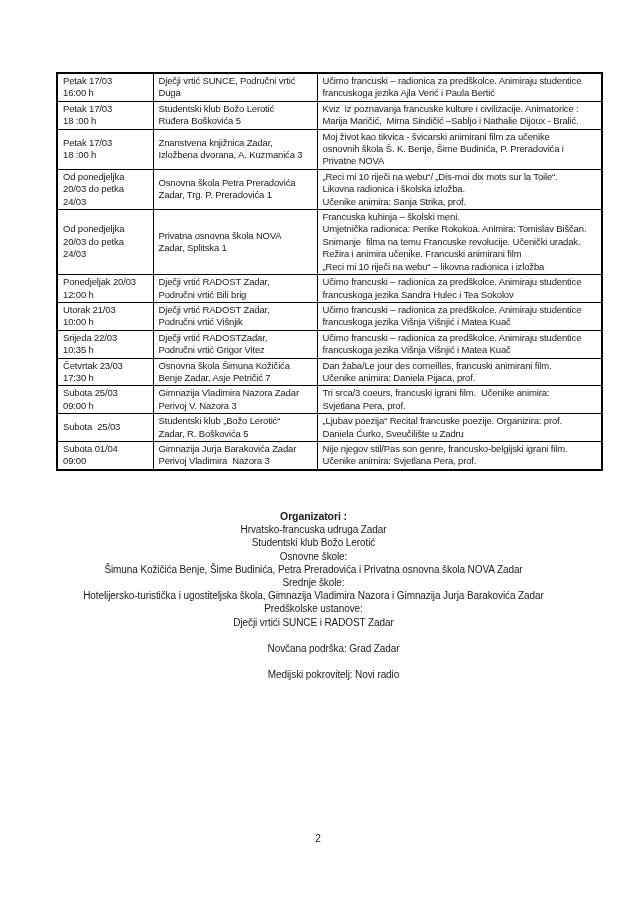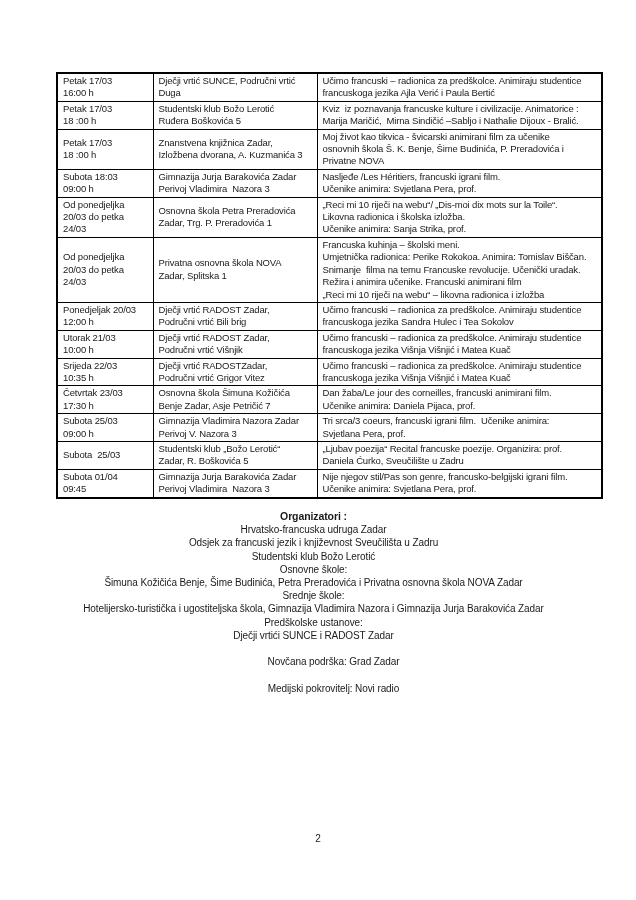--- a/index.html
+++ b/index.html
@@ -89,28 +89,20 @@
       <tr>
         <td>Petak 17/03
 18 :00 h</td>
         <td>Znanstvena knjižnica Zadar,
 Izložbena dvorana, A. Kuzmanića 3</td>
         <td>Moj život kao tikvica - švicarski animirani film za učenike
 osnovnih škola Š. K. Benje, Šime Budinića, P. Preradovića i
 Privatne NOVA</td>
       </tr>
       <tr>
-        <td>Subota 18:03
-09:00 h</td>
-        <td>Gimnazija Jurja Barakovića Zadar
-Perivoj Vladimira  Nazora 3</td>
-        <td>Nasljeđe /Les Héritiers, francuski igrani film.
-Učenike animira: Svjetlana Pera, prof.</td>
-      </tr>
-      <tr>
         <td>Od ponedjeljka
 20/03 do petka
 24/03</td>
         <td>Osnovna škola Petra Preradovića
 Zadar, Trg. P. Preradovića 1</td>
         <td>„Reci mi 10 riječi na webu“/ „Dis-moi dix mots sur la Toile“.
 Likovna radionica i školska izložba.
 Učenike animira: Sanja Strika, prof.</td>
       </tr>
       <tr>
@@ -167,33 +159,32 @@
       </tr>
       <tr>
         <td>Subota  25/03</td>
         <td>Studentski klub „Božo Lerotić“
 Zadar, R. Boškovića 5</td>
         <td>„Ljubav poezija“ Recital francuske poezije. Organizira: prof.
 Daniela Ćurko, Sveučilište u Zadru</td>
       </tr>
       <tr>
         <td>Subota 01/04
-09:45</td>
+09:00</td>
         <td>Gimnazija Jurja Barakovića Zadar
 Perivoj Vladimira  Nazora 3</td>
         <td>Nije njegov stil/Pas son genre, francusko-belgijski igrani film.
 Učenike animira: Svjetlana Pera, prof.</td>
       </tr>
     </tbody>
   </table>
 
   <div class="organizers">
     <div class="org-title">Organizatori :</div>
     <div class="org-line">Hrvatsko-francuska udruga Zadar</div>
-    <div class="org-line">Odsjek za francuski jezik i književnost Sveučilišta u Zadru</div>
     <div class="org-line">Studentski klub Božo Lerotić</div>
     <div class="org-line">Osnovne škole:</div>
     <div class="org-line">Šimuna Kožičića Benje, Šime Budinića, Petra Preradovića  i Privatna osnovna škola NOVA Zadar</div>
     <div class="org-line">Srednje škole:</div>
     <div class="org-line">Hotelijersko-turistička i ugostiteljska škola, Gimnazija Vladimira Nazora i Gimnazija Jurja Barakovića Zadar</div>
     <div class="org-line">Predškolske ustanove:</div>
     <div class="org-line">Dječji vrtići SUNCE i RADOST Zadar</div>
     <div class="org-line gap">Novčana podrška: Grad Zadar</div>
     <div class="org-line gap">Medijski pokrovitelj: Novi radio</div>
   </div>

